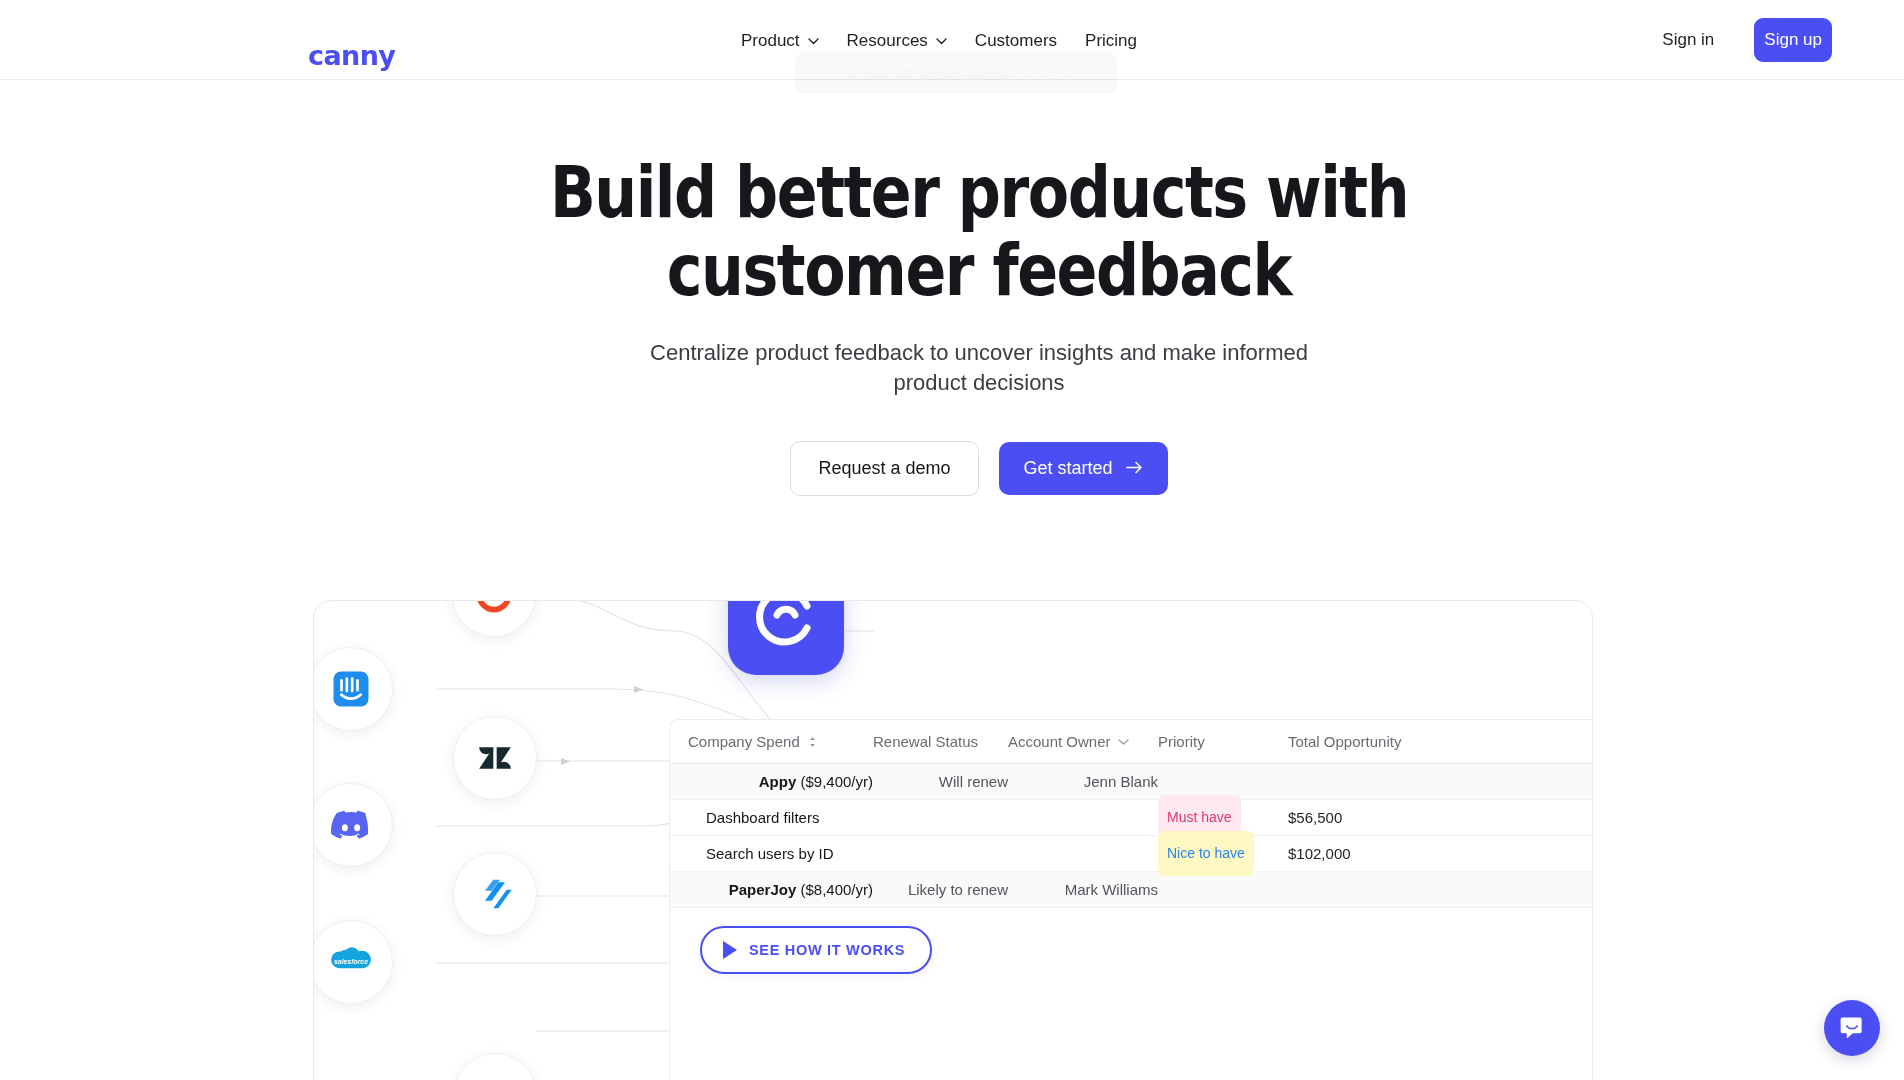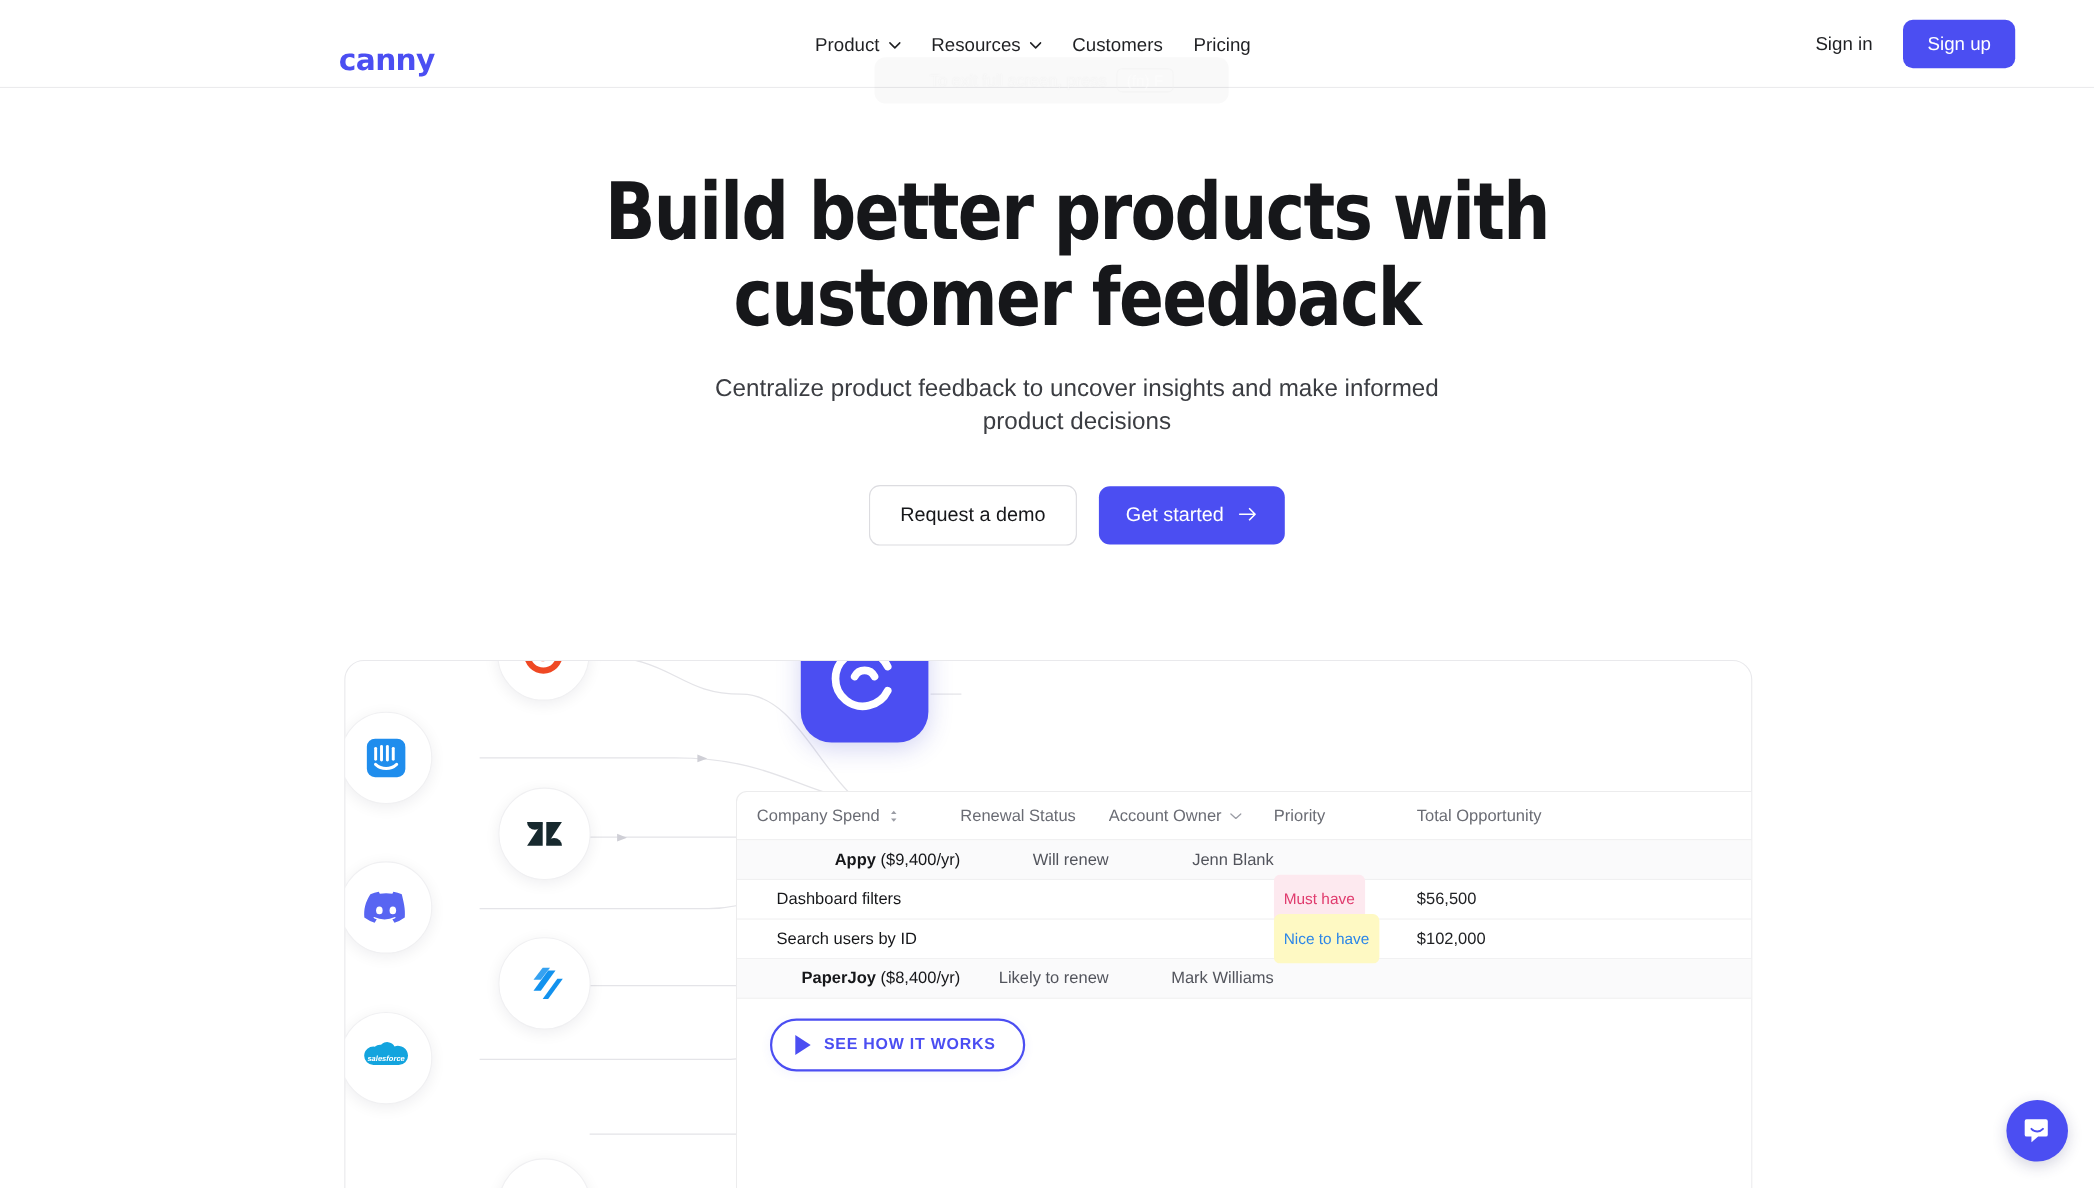--- a/index.html
+++ b/index.html
@@ -65,35 +65,35 @@
   }
   .chev svg { display: block; }
 
   .nav-right {
     position: absolute;
     right: 72px;
     top: 0;
     height: 80px;
     display: flex;
     align-items: center;
-    gap: 28px;
+    gap: 40px;
   }
   .signin {
     font-size: 17px;
     color: #1f2023;
     cursor: pointer;
     white-space: nowrap;
   }
   .signup {
     background: #4b4ef2;
     color: #fff;
     font-size: 17px;
     border: none;
     border-radius: 9px;
-    padding: 12px 22px;
+    padding: 12px 10px;
     cursor: pointer;
     font-family: "Liberation Sans", sans-serif;
     white-space: nowrap;
   }
 
   
   .fs-toast {
     position: absolute;
     left: 795px;
     top: 52px;

